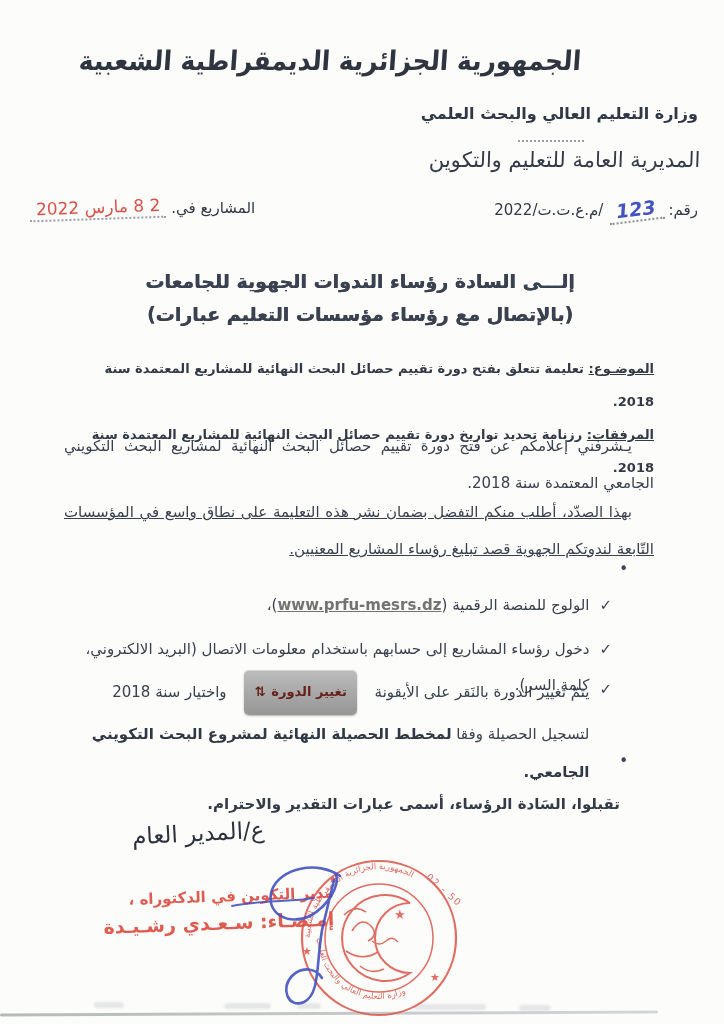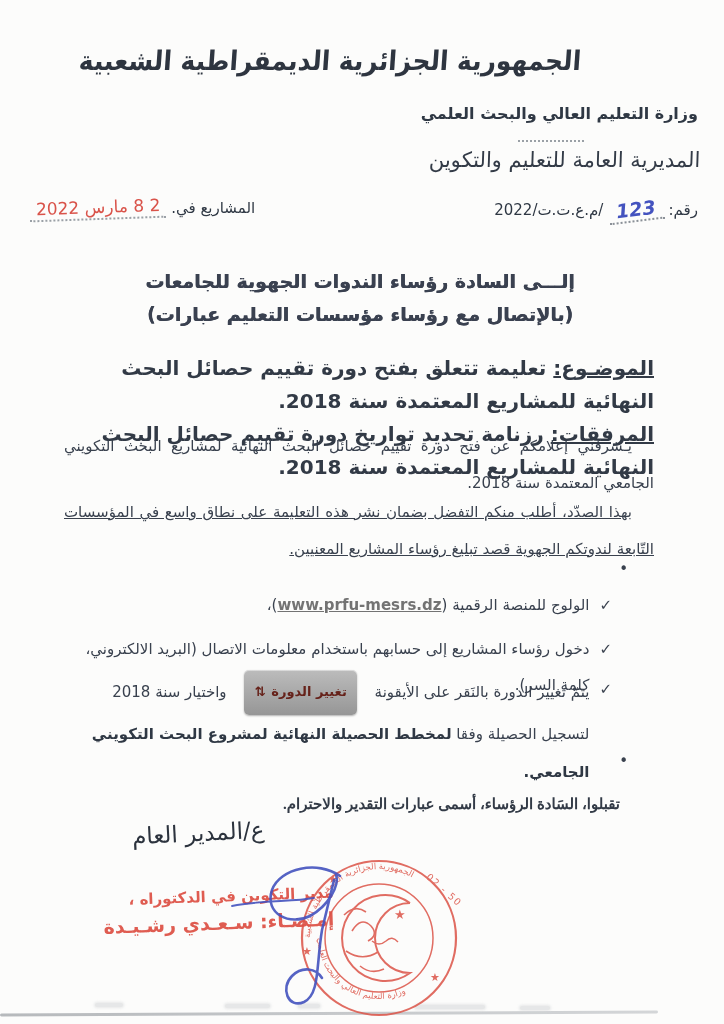--- a/index.html
+++ b/index.html
@@ -21,21 +21,21 @@
   .ref-date{position:absolute;top:197px;left:30px;font-size:15px;direction:rtl;color:#2f3844;}
   .hand-red{color:#d9534a;font-size:17px;display:inline-block;transform:rotate(-2deg);
     letter-spacing:3px;padding:0 6px 1px;border-bottom:2px dotted #9aa0a6;}
 
   
   .addressee{position:absolute;top:249px;left:30px;width:660px;text-align:center;direction:rtl;
     font-weight:bold;font-size:19px;line-height:33px;color:#3a4150;
     text-shadow:0.4px 0 0 #3a4150;margin-top:16px;}
 
   
-  .subject{position:absolute;top:352px;right:70px;left:72px;direction:rtl;font-size:20px;
+  .subject{position:absolute;top:352px;right:70px;left:72px;direction:rtl;font-size:13px;
     font-weight:bold;line-height:33px;color:#323a46;}
   .u{text-decoration:underline;}
 
   
   .para{position:absolute;right:70px;left:64px;direction:rtl;font-size:15px;line-height:37px;
     text-align:justify;text-indent:22px;color:#39414e;margin:0;}
   .p1{top:428px;}
   .p2{top:494px;text-decoration:underline;}
 
   
@@ -52,21 +52,21 @@
 
   
   .btn{display:inline-block;direction:rtl;background:linear-gradient(180deg,#bcbcbc,#969696);
     border-radius:5px;padding:2px 10px 4px;margin:0 13px;vertical-align:middle;
     box-shadow:0 1px 2px rgba(0,0,0,.3), inset 0 1px 0 rgba(255,255,255,.45);}
   .btn-label,.btn-icon{color:#66221a;font-weight:bold;font-size:13px;}
   .btn-icon{margin-right:6px;letter-spacing:-1px;}
 
   
   .closing{position:absolute;top:795px;right:104px;direction:rtl;font-size:15px;font-weight:bold;
-    color:#333b47;white-space:nowrap;font-family:Liberation Serif, serif;}
+    color:#333b47;white-space:nowrap;}
   .sig-title{position:absolute;top:820px;right:460px;font-size:23px;color:#2c333e;direction:rtl;
     transform:rotate(-3deg);white-space:nowrap;}
 
   
   .stamp-text{position:absolute;top:888px;right:390px;width:250px;direction:rtl;text-align:right;
     color:#dd4f43;transform:rotate(-2deg);z-index:1;opacity:.92;}
   .st1{font-size:15px;font-weight:bold;letter-spacing:.5px;}
   .st2{font-size:19px;font-weight:bold;letter-spacing:1px;margin-top:6px;}
 
   .seal{position:absolute;left:294px;top:853px;z-index:2;opacity:.85;}

